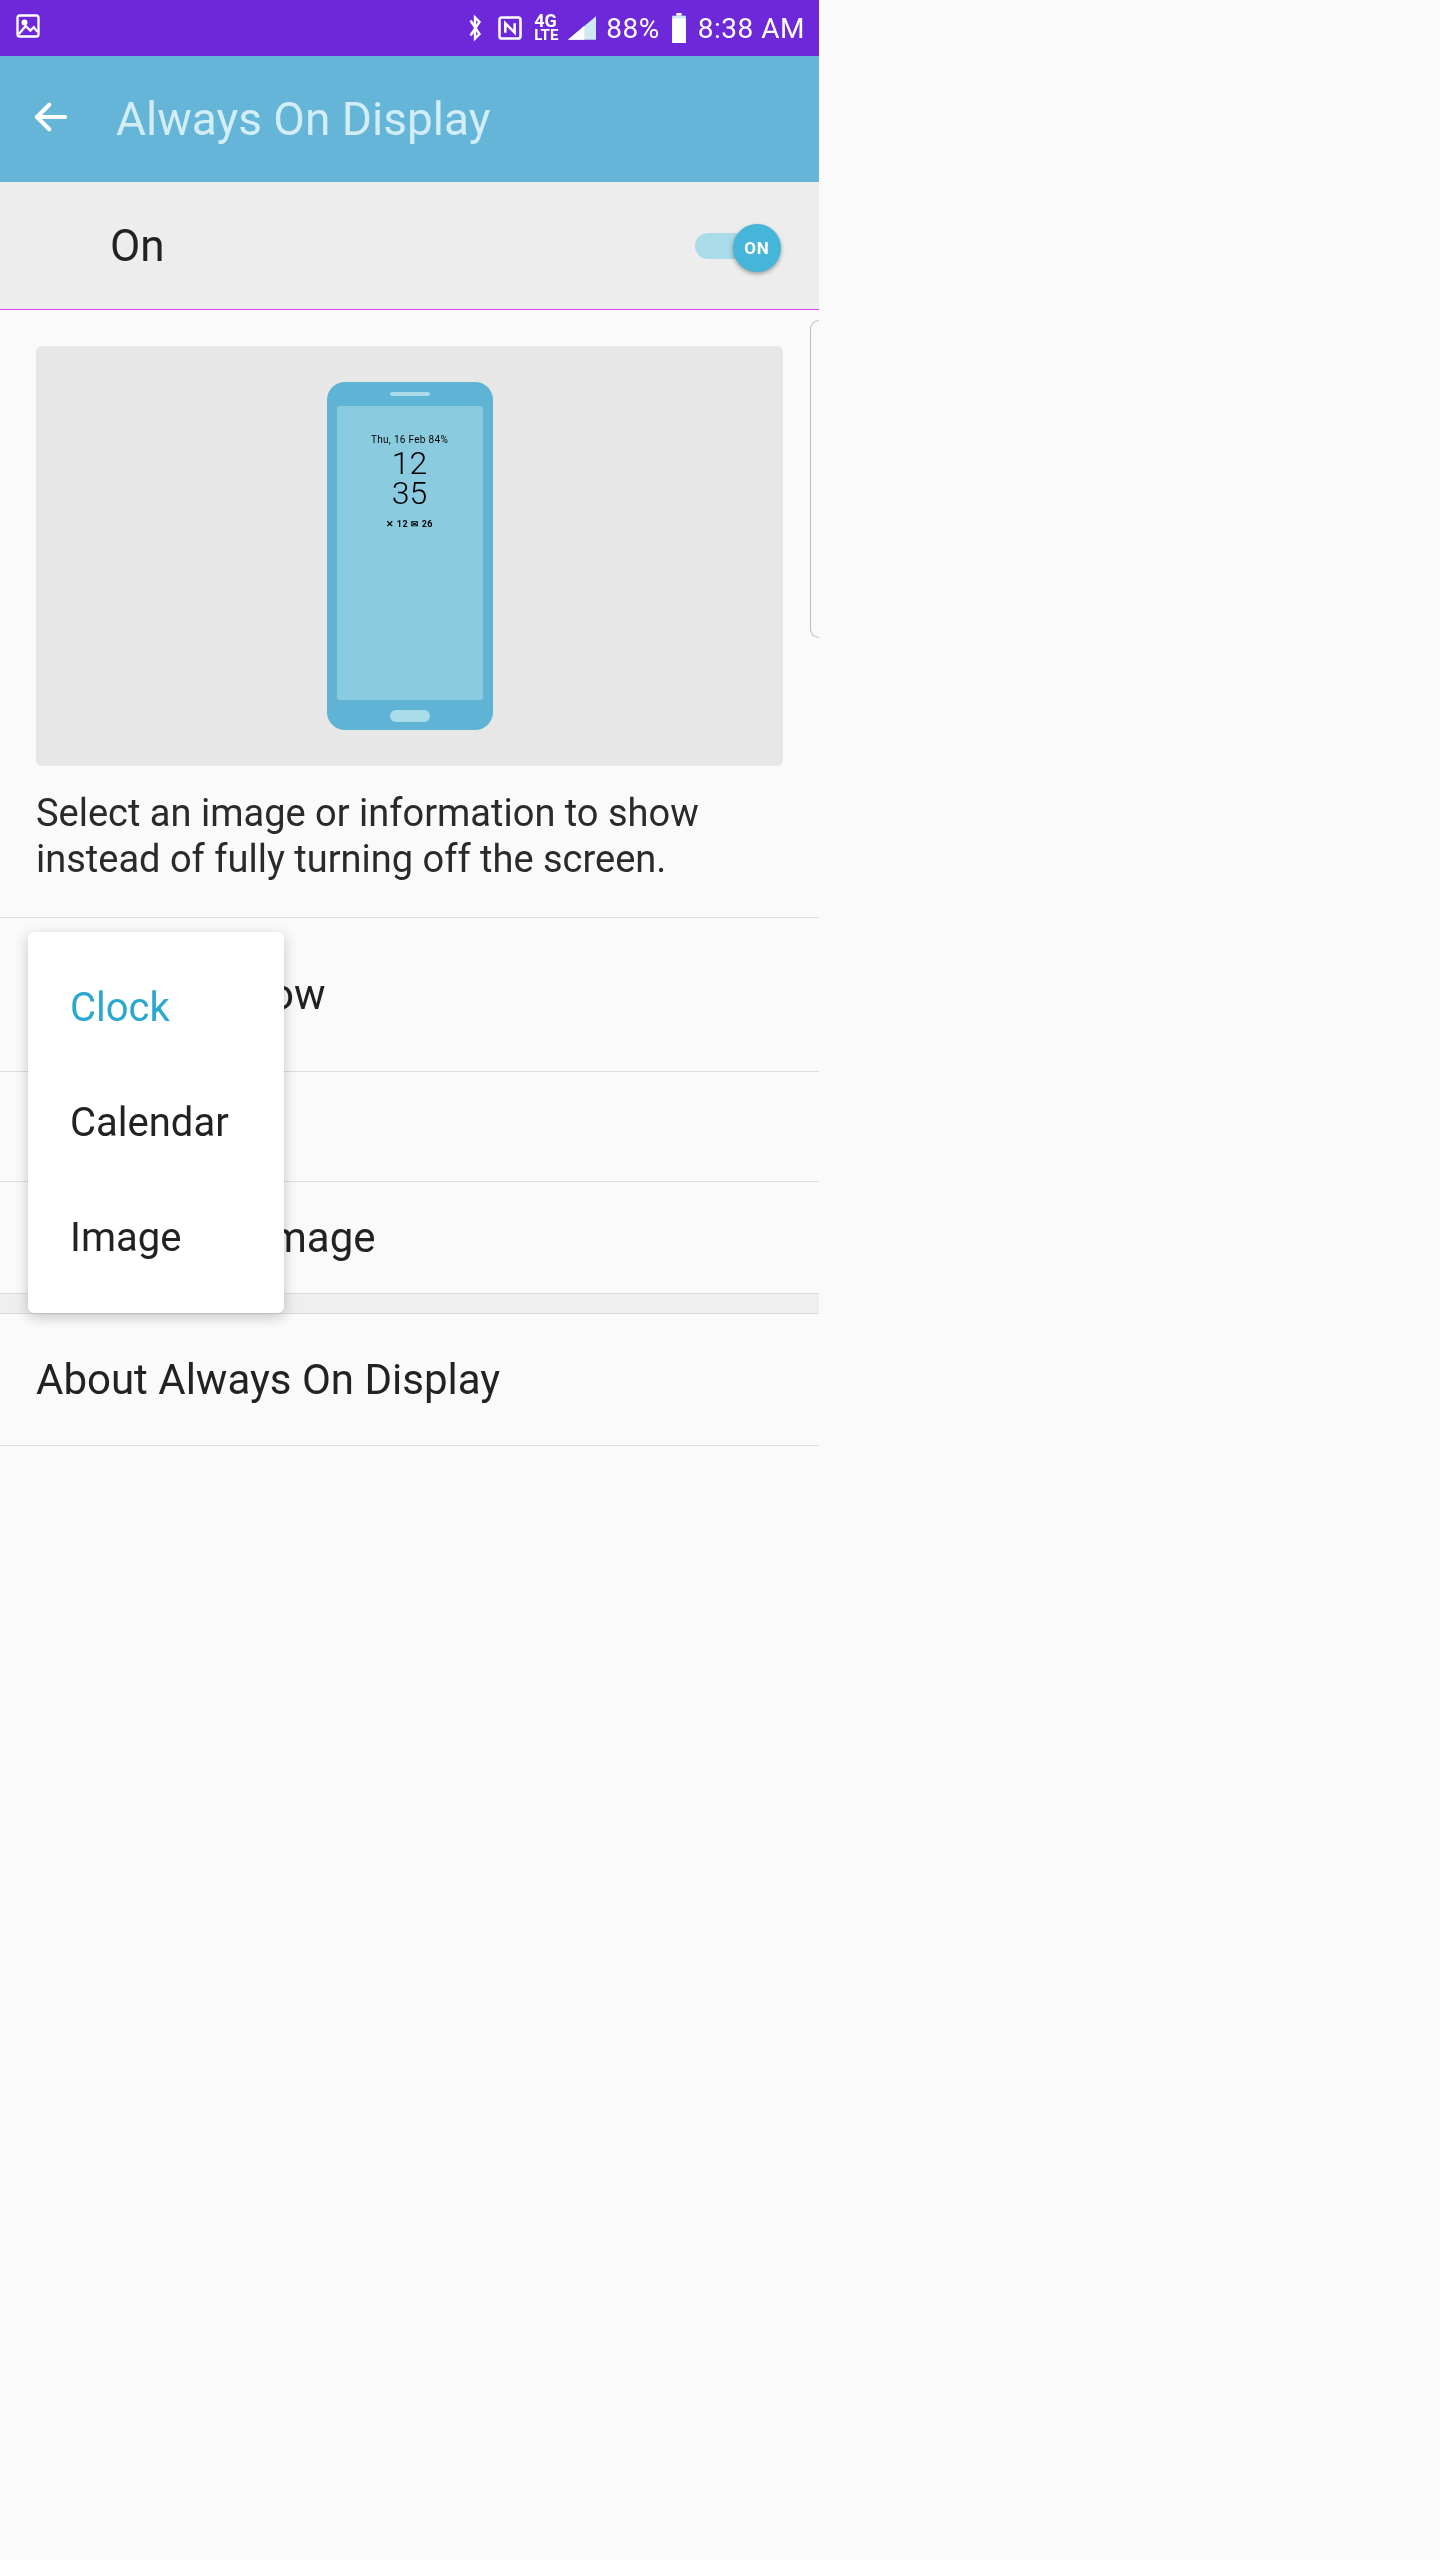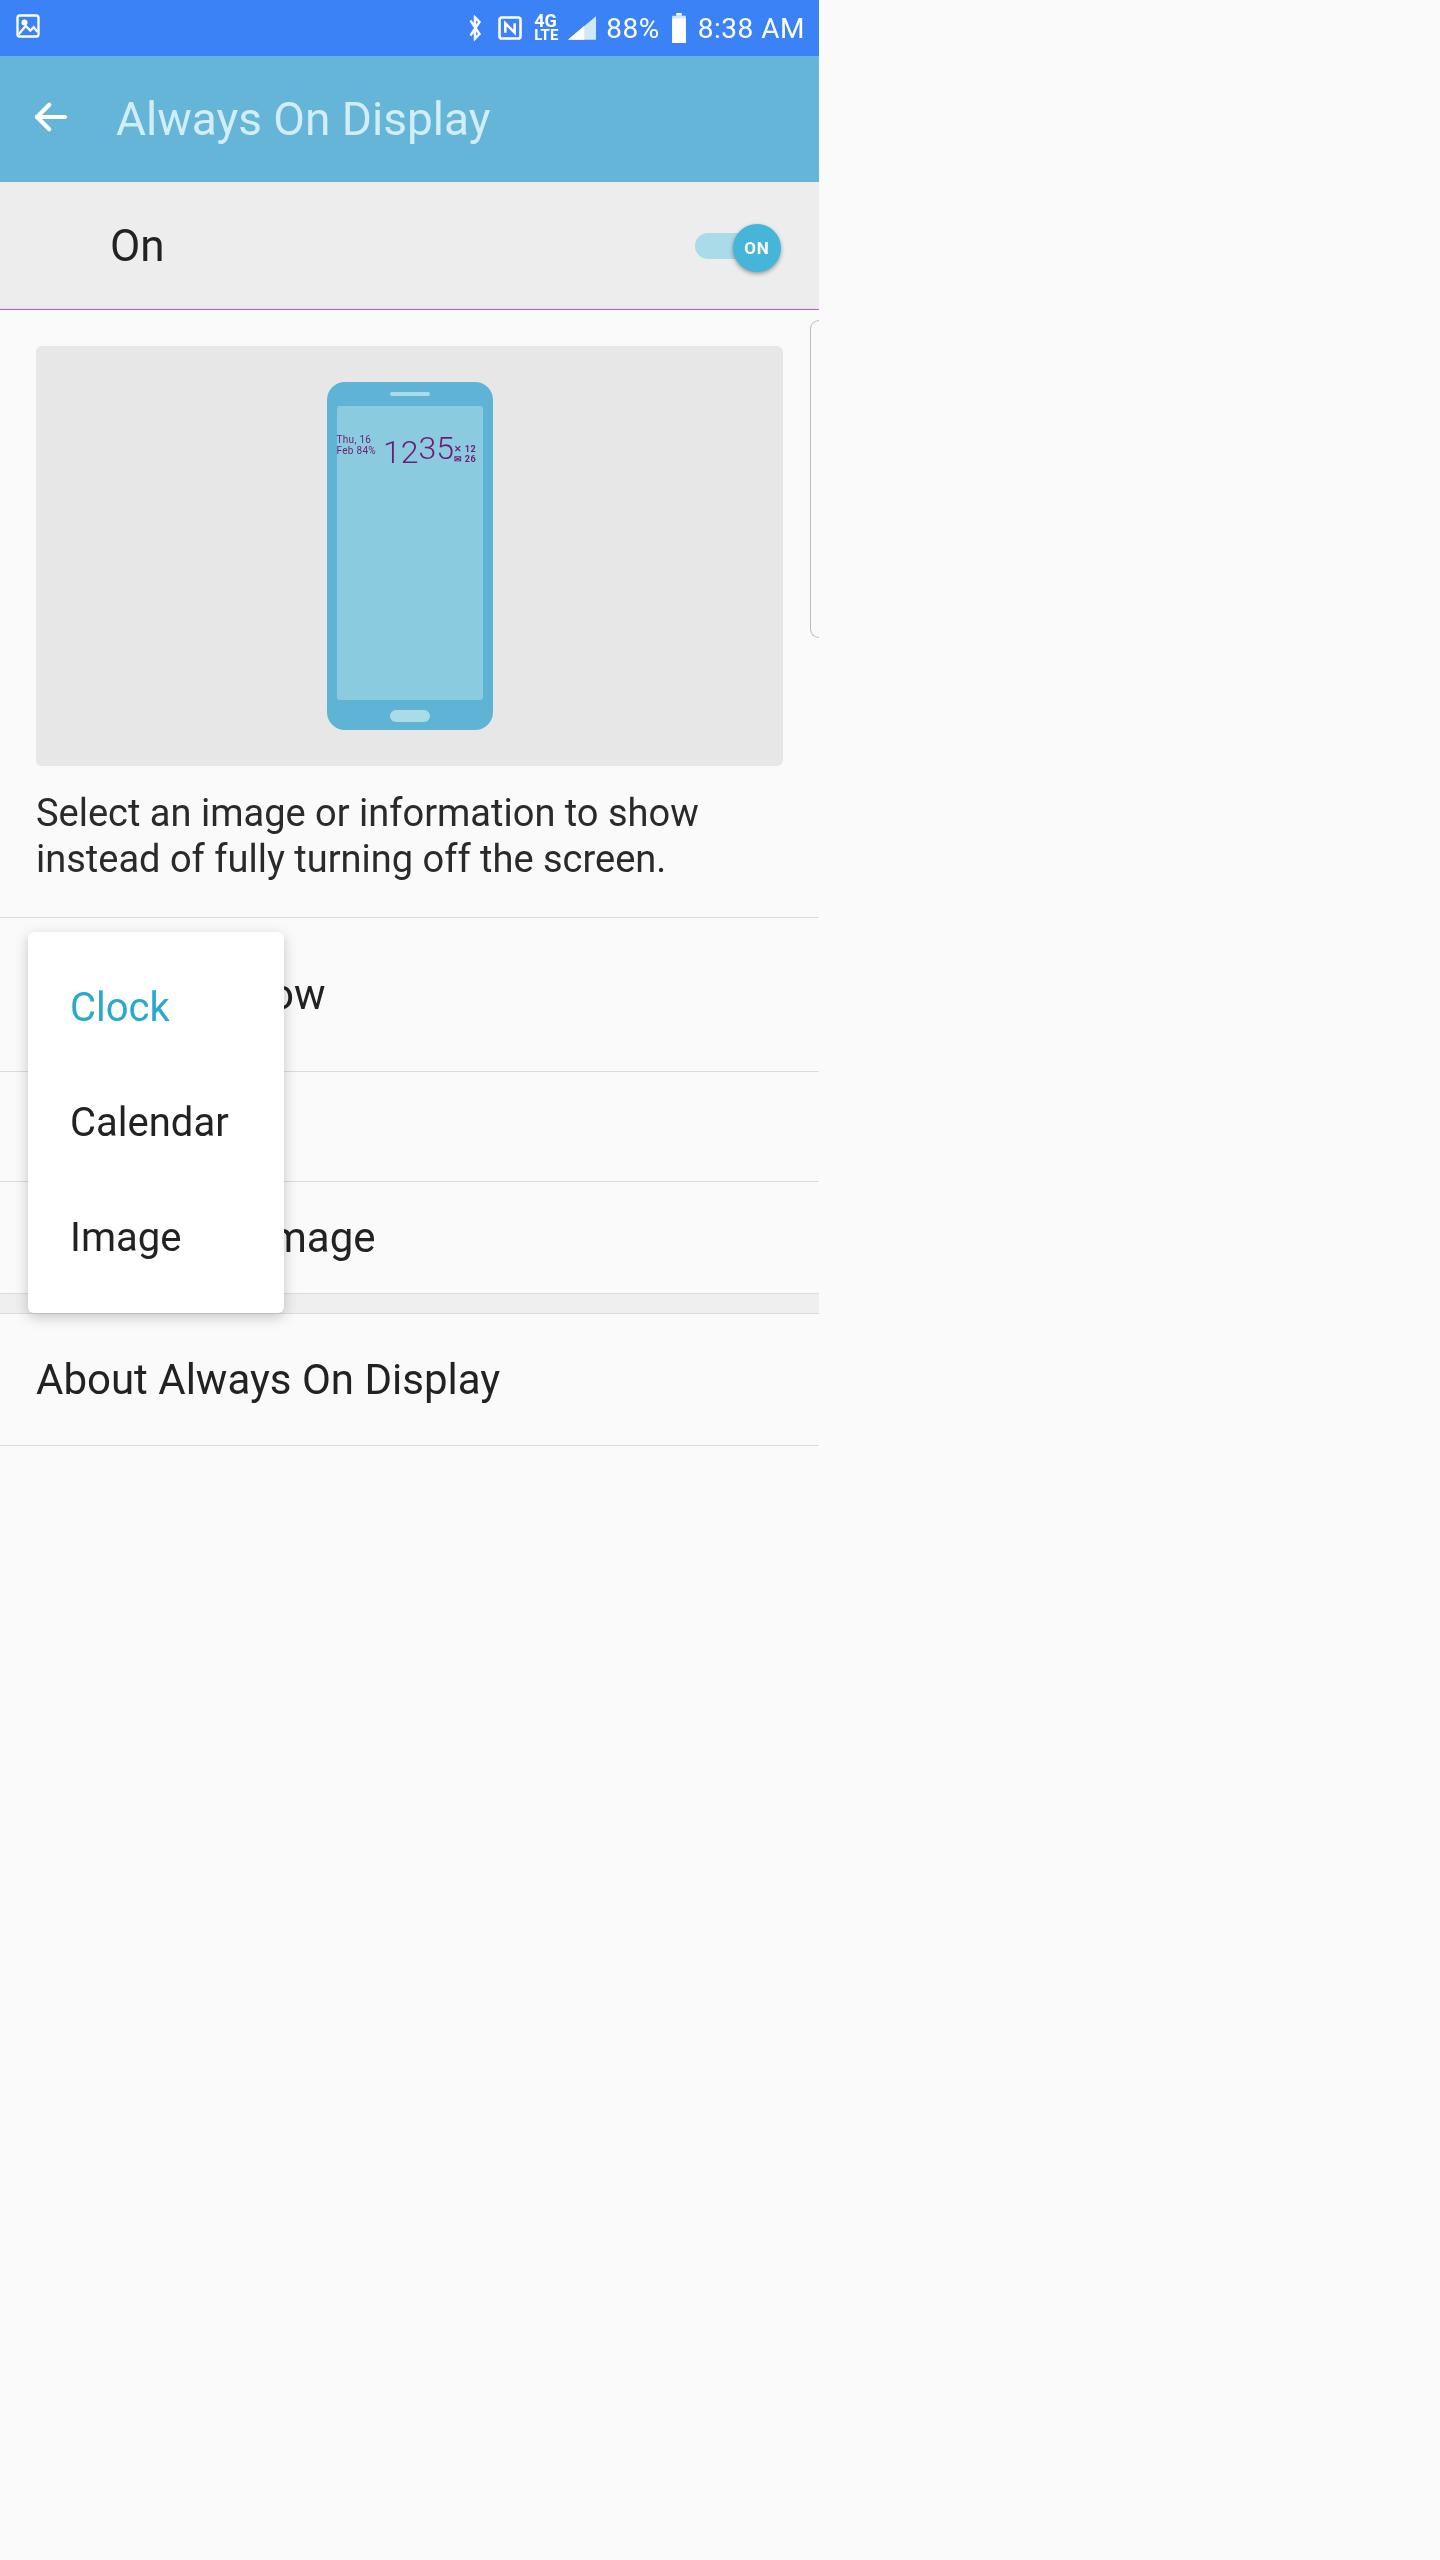--- a/index.html
+++ b/index.html
@@ -8,21 +8,21 @@
       height: 1456px;
       font-family: -apple-system, BlinkMacSystemFont, "Segoe UI", Roboto, sans-serif;
       background: #fafafa;
       overflow: hidden;
       position: relative;
     }
 
     
     .status-bar {
       height: 56px;
-      background: #3b82f6;
+      background: #6d28d9;
       display: flex;
       align-items: center;
       padding: 0 14px;
       color: #fff;
     }
     .status-left { flex: 0 0 auto; }
     .status-spacer { flex: 1; }
     .status-right { display: flex; align-items: center; gap: 10px; font-size: 28px; font-weight: 400; letter-spacing: 0.5px; }
     .pic-icon { width: 28px; height: 28px; }
     .bt-icon, .nfc-icon, .sig-icon { display: inline-flex; align-items: center; }
@@ -103,23 +103,24 @@
       align-items: center;
       padding: 10px 10px 8px 10px;
     }
     .phone .speaker { width: 40px; height: 4px; background: #a9dbe9; border-radius: 2px; margin-bottom: 10px; }
     .phone .screen {
       flex: 1;
       width: 100%;
       background: #8bcbe0;
       border-radius: 3px;
       display: flex;
-      flex-direction: row;
+      flex-direction: column;
+      align-items: center;
       padding-top: 28px;
-      color: #701a75;
+      color: #000000;
     }
     .phone .datetext { font-size: 10px; font-weight: 400; letter-spacing: 0.3px; }
     .phone .t-hh { font-size: 32px; line-height: 1; font-weight: 300; margin-top: 2px; }
     .phone .t-mm { font-size: 32px; line-height: 1; font-weight: 300; margin-top: -2px; }
     .phone .icons { font-size: 9px; margin-top: 10px; letter-spacing: 0.5px; font-weight: bold; }
     .phone .homebtn { width: 40px; height: 12px; background: #a9dbe9; border-radius: 6px; margin-top: 10px; }
 
     .desc {
       padding: 0 36px 34px 36px;
       font-size: 38px;

